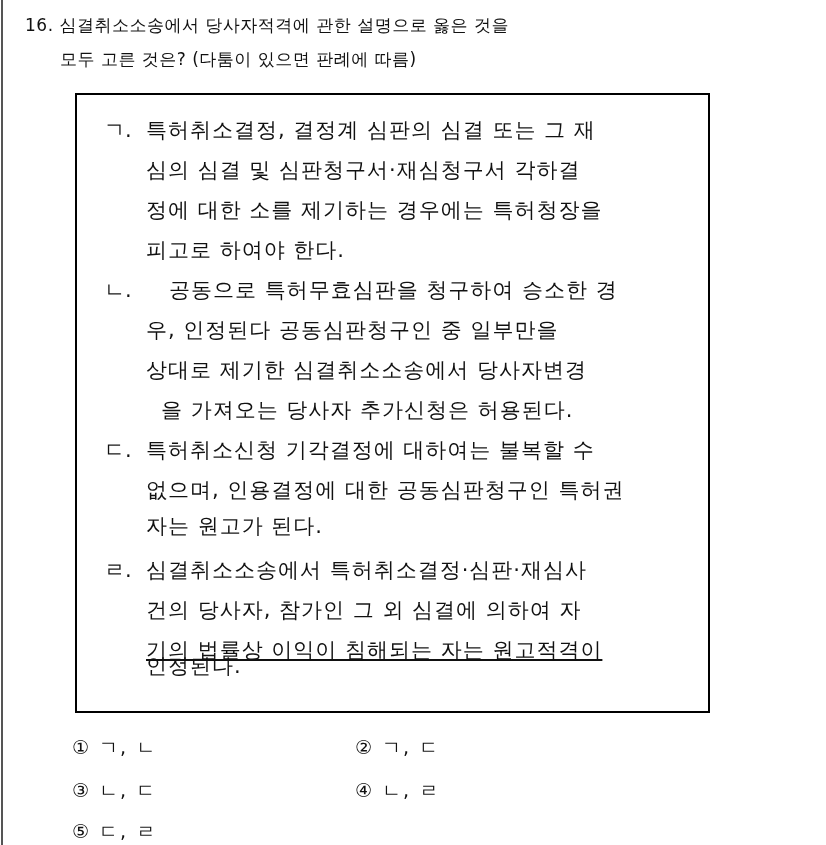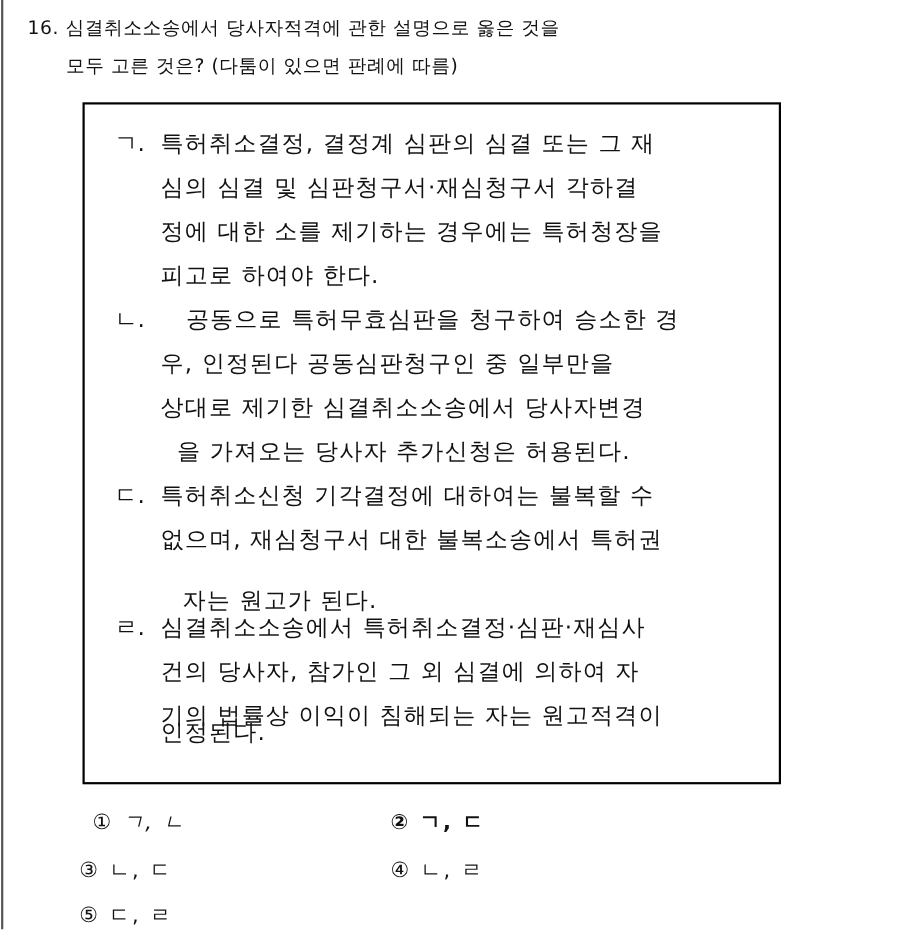--- a/index.html
+++ b/index.html
@@ -35,26 +35,26 @@
 <div class="item-line" style="left:146px; top:236px;">피고로 하여야 한다.</div>
 
 <div class="marker" style="left:104px; top:276px;">ㄴ.</div>
 <div class="item-line" style="left:146px; top:276px;margin-left:23px;">공동으로 특허무효심판을 청구하여 승소한 경</div>
 <div class="item-line" style="left:146px; top:316px;">우, 인정된다 공동심판청구인 중 일부만을</div>
 <div class="item-line" style="left:146px; top:356px;text-align:center;">상대로 제기한 심결취소소송에서 당사자변경</div>
 <div class="item-line" style="left:146px; top:396px;margin-left:15px;">을 가져오는 당사자 추가신청은 허용된다.</div>
 
 <div class="marker" style="left:104px; top:436px;">ㄷ.</div>
 <div class="item-line" style="left:146px; top:436px;">특허취소신청 기각결정에 대하여는 불복할 수</div>
-<div class="item-line" style="left:146px; top:476px;">없으며, 재심청구서 대한 불복소송에서 특허권</div>
-<div class="item-line" style="left:146px; top:532px;margin-left:20px;">자는 원고가 된다.</div>
+<div class="item-line" style="left:146px; top:476px;">없으며, 인용결정에 대한 공동심판청구인 특허권</div>
+<div class="item-line" style="left:146px; top:512px;">자는 원고가 된다.</div>
 
 <div class="marker" style="left:104px; top:556px;">ㄹ.</div>
 <div class="item-line" style="left:146px; top:556px;">심결취소소송에서 특허취소결정·심판·재심사</div>
 <div class="item-line" style="left:146px; top:596px;">건의 당사자, 참가인 그 외 심결에 의하여 자</div>
-<div class="item-line" style="left:146px; top:636px;">기의 법률상 이익이 침해되는 자는 원고적격이</div>
+<div class="item-line" style="left:146px; top:636px;text-decoration:underline;">기의 법률상 이익이 침해되는 자는 원고적격이</div>
 <div class="item-line" style="left:146px; top:652px;">인정된다.</div>
 
-<div class="choice" style="left:84px; top:735px;font-style:italic;">① ㄱ, ㄴ</div>
-<div class="choice" style="left:355px; top:735px;font-weight:bold;">② ㄱ, ㄷ</div>
+<div class="choice" style="left:72px; top:735px;">① ㄱ, ㄴ</div>
+<div class="choice" style="left:355px; top:735px;">② ㄱ, ㄷ</div>
 <div class="choice" style="left:72px; top:778px;">③ ㄴ, ㄷ</div>
 <div class="choice" style="left:355px; top:778px;text-align:center;">④ ㄴ, ㄹ</div>
 <div class="choice" style="left:72px; top:819px;">⑤ ㄷ, ㄹ</div>
 
 </body></html>

